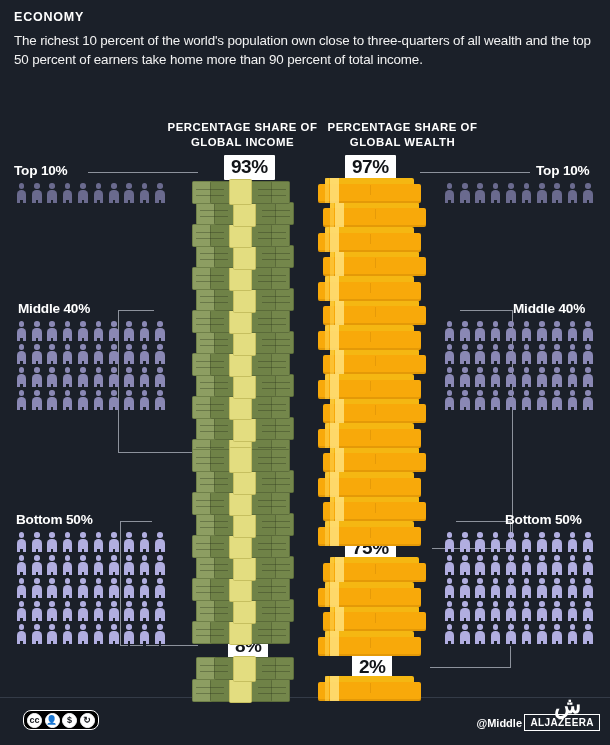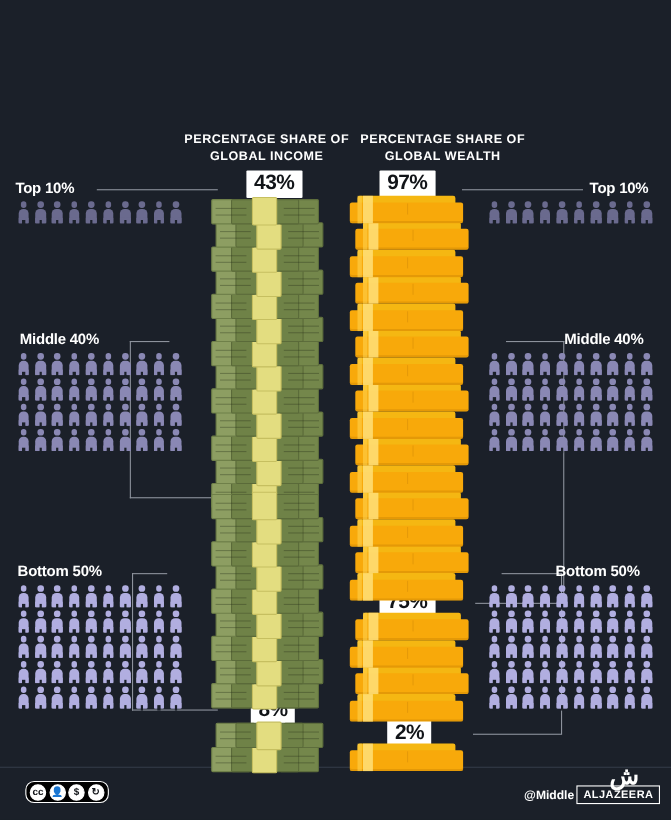--- a/index.html
+++ b/index.html
@@ -163,20 +163,22 @@
   }
   .aj-mark {
     position:absolute; right:18px; top:-22px;
     font-size:22px; color:#ffffff;
   }
 </style>
 </head>
 <body>
 
 <div class="header">
+  <div class="kicker">ECONOMY</div>
+  <p class="standfirst">The richest 10 percent of the world's population own close to three-quarters of all wealth and the top 50 percent of earners take home more than 90 percent of total income.</p>
 </div>
 
 <div class="col-heads">
   <div class="col-head" id="head-wealth">PERCENTAGE SHARE OF GLOBAL WEALTH</div>
   <div class="col-head" id="head-income">PERCENTAGE SHARE OF GLOBAL INCOME</div>
 </div>
 
 <div class="chart">
 
   <div class="connector" style="left:88px;  top:172px; width:110px;"></div>
@@ -1607,21 +1609,21 @@
   <div id="stack-wealth-bottom">
       <div class="gold" style="left: 318px; top: 675.5px; z-index: 10;">
         <span class="top"></span>
         <span class="front"></span>
         <span class="hl2"></span>
         <span class="hl"></span>
         <span class="seam"></span>
       </div>
     </div>
 
-  <div class="pct" style="left:224px; top:155px;">43%</div>
+  <div class="pct" style="left:224px; top:155px;">93%</div>
   <div class="pct" style="left:221px; top:441px;">38%</div>
   <div class="pct" style="left:228px; top:634px;">8%</div>
 
   <div class="pct" style="left:345px; top:155px;">97%</div>
   <div class="pct" style="left:345px; top:536px;">75%</div>
   <div class="pct" style="left:352px; top:655px;">2%</div>
 </div>
 
 <div class="footer">
   <div class="cc">

